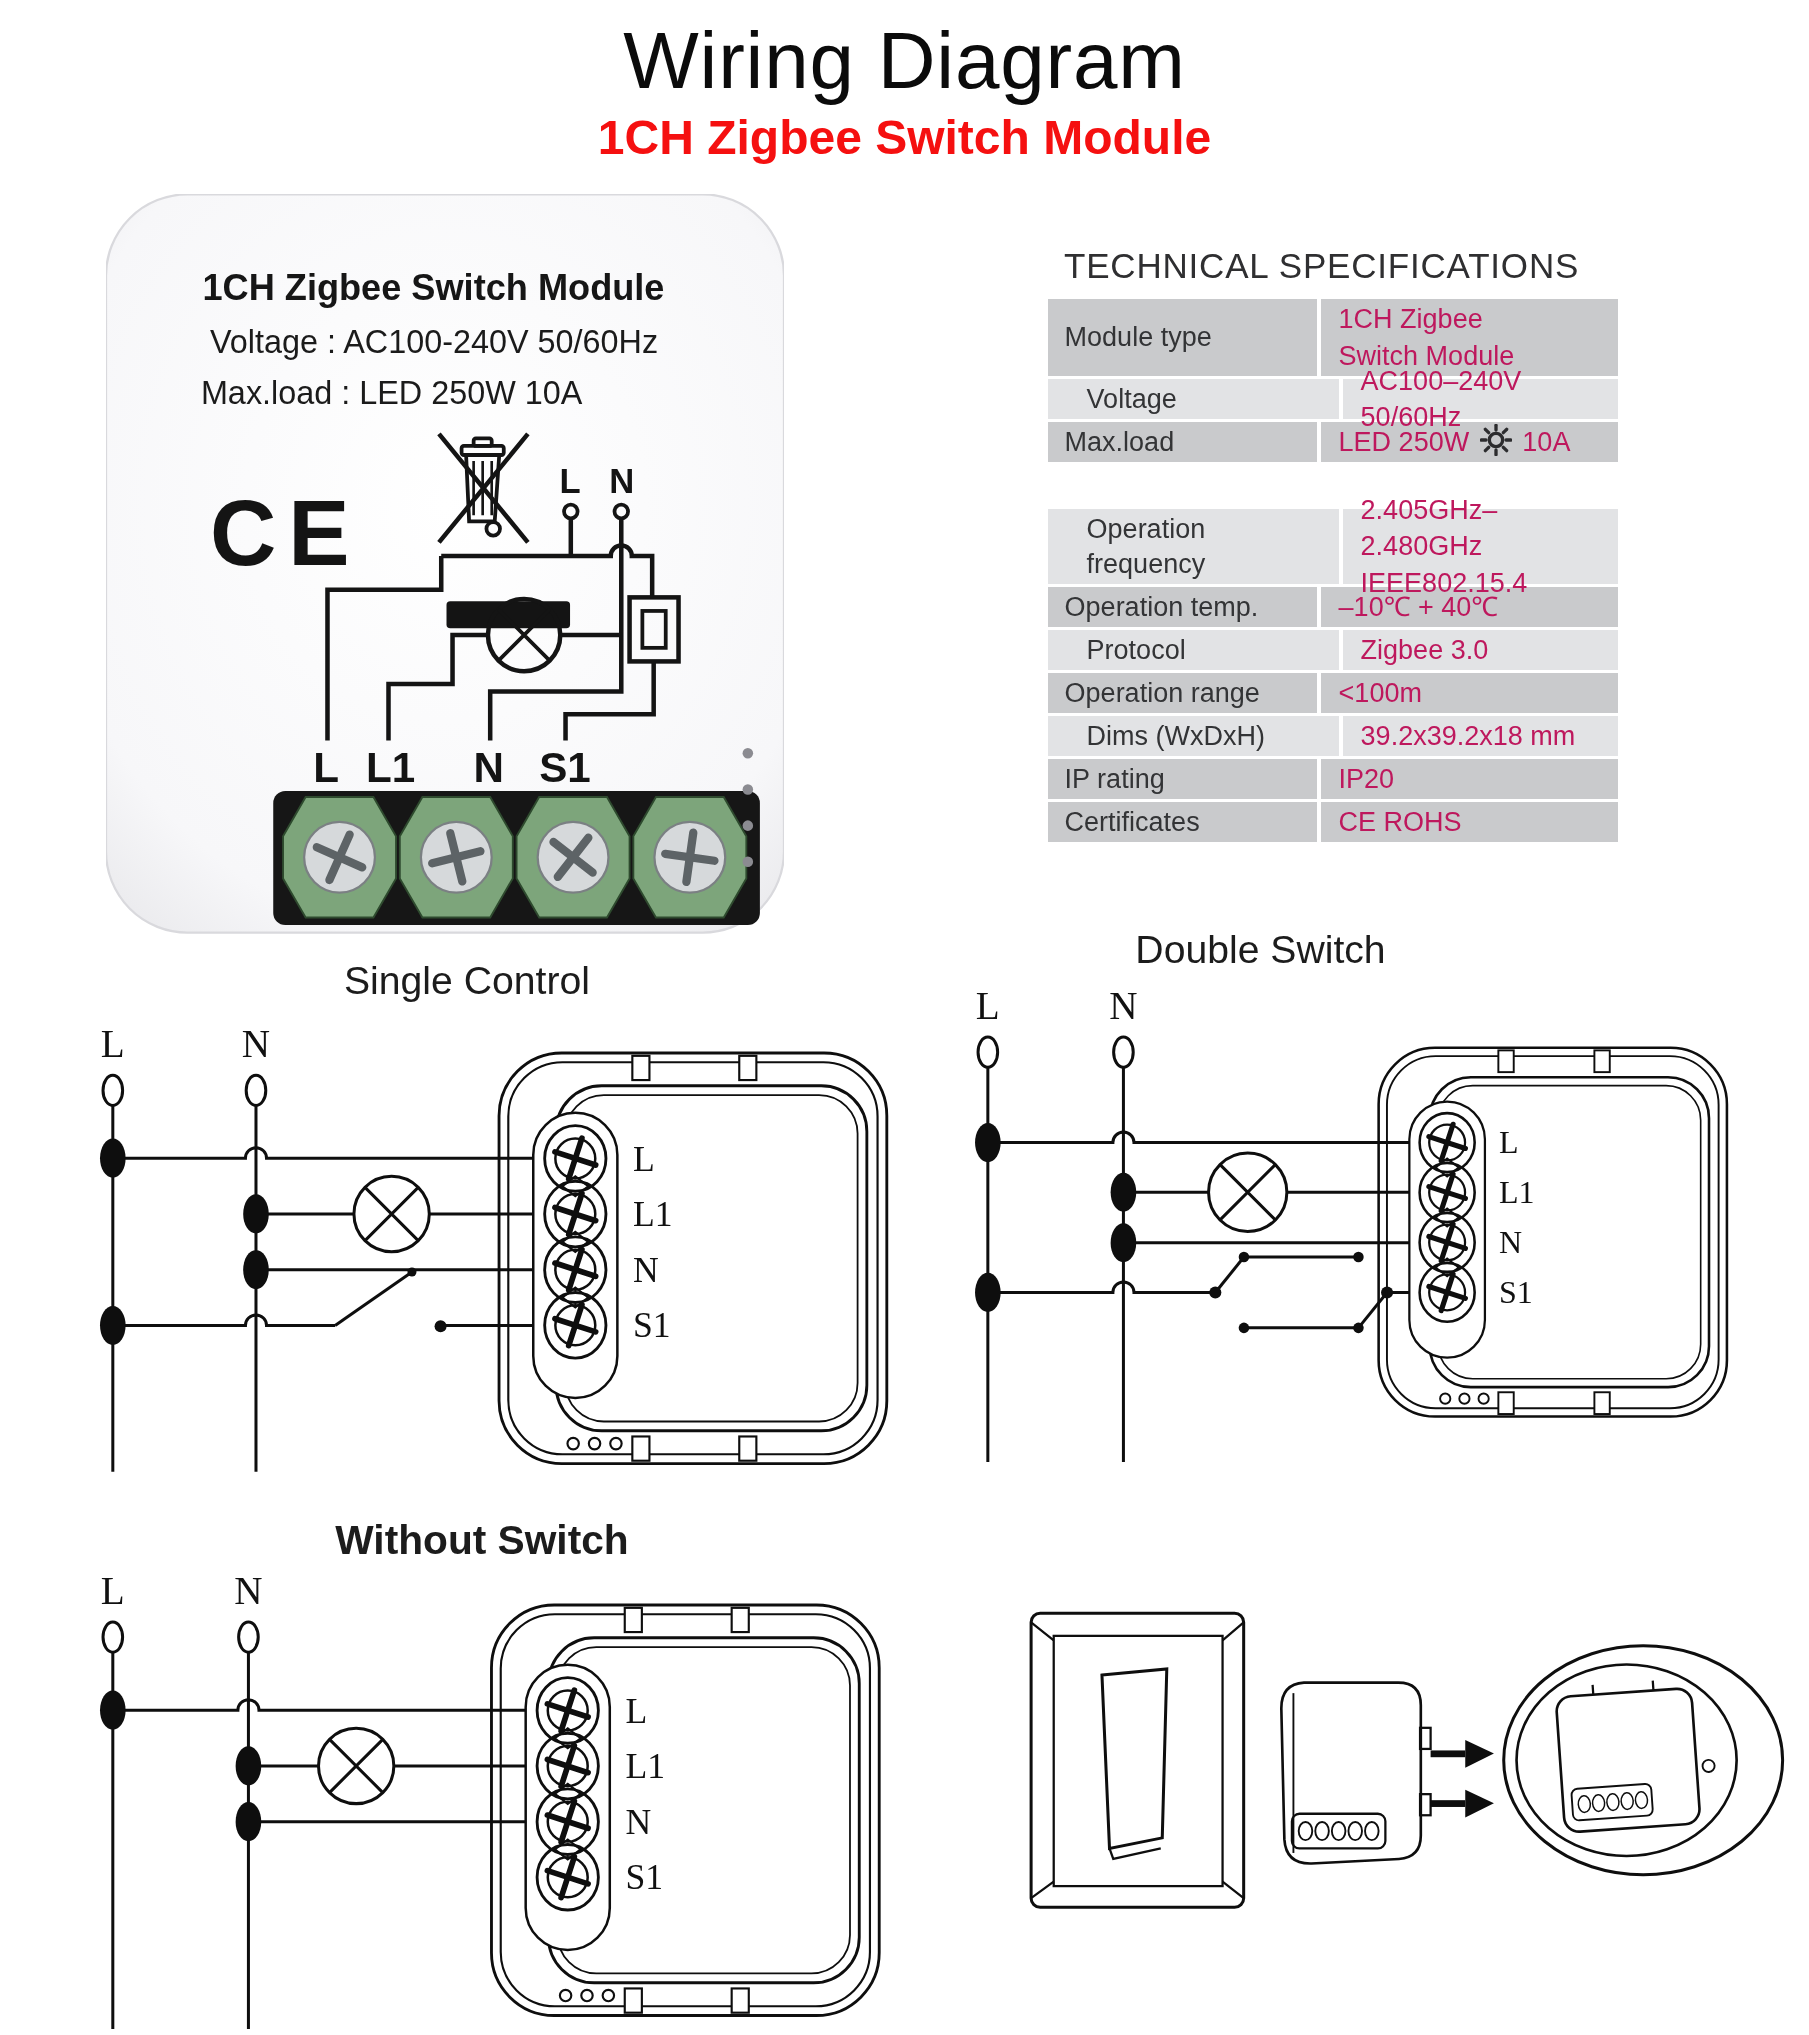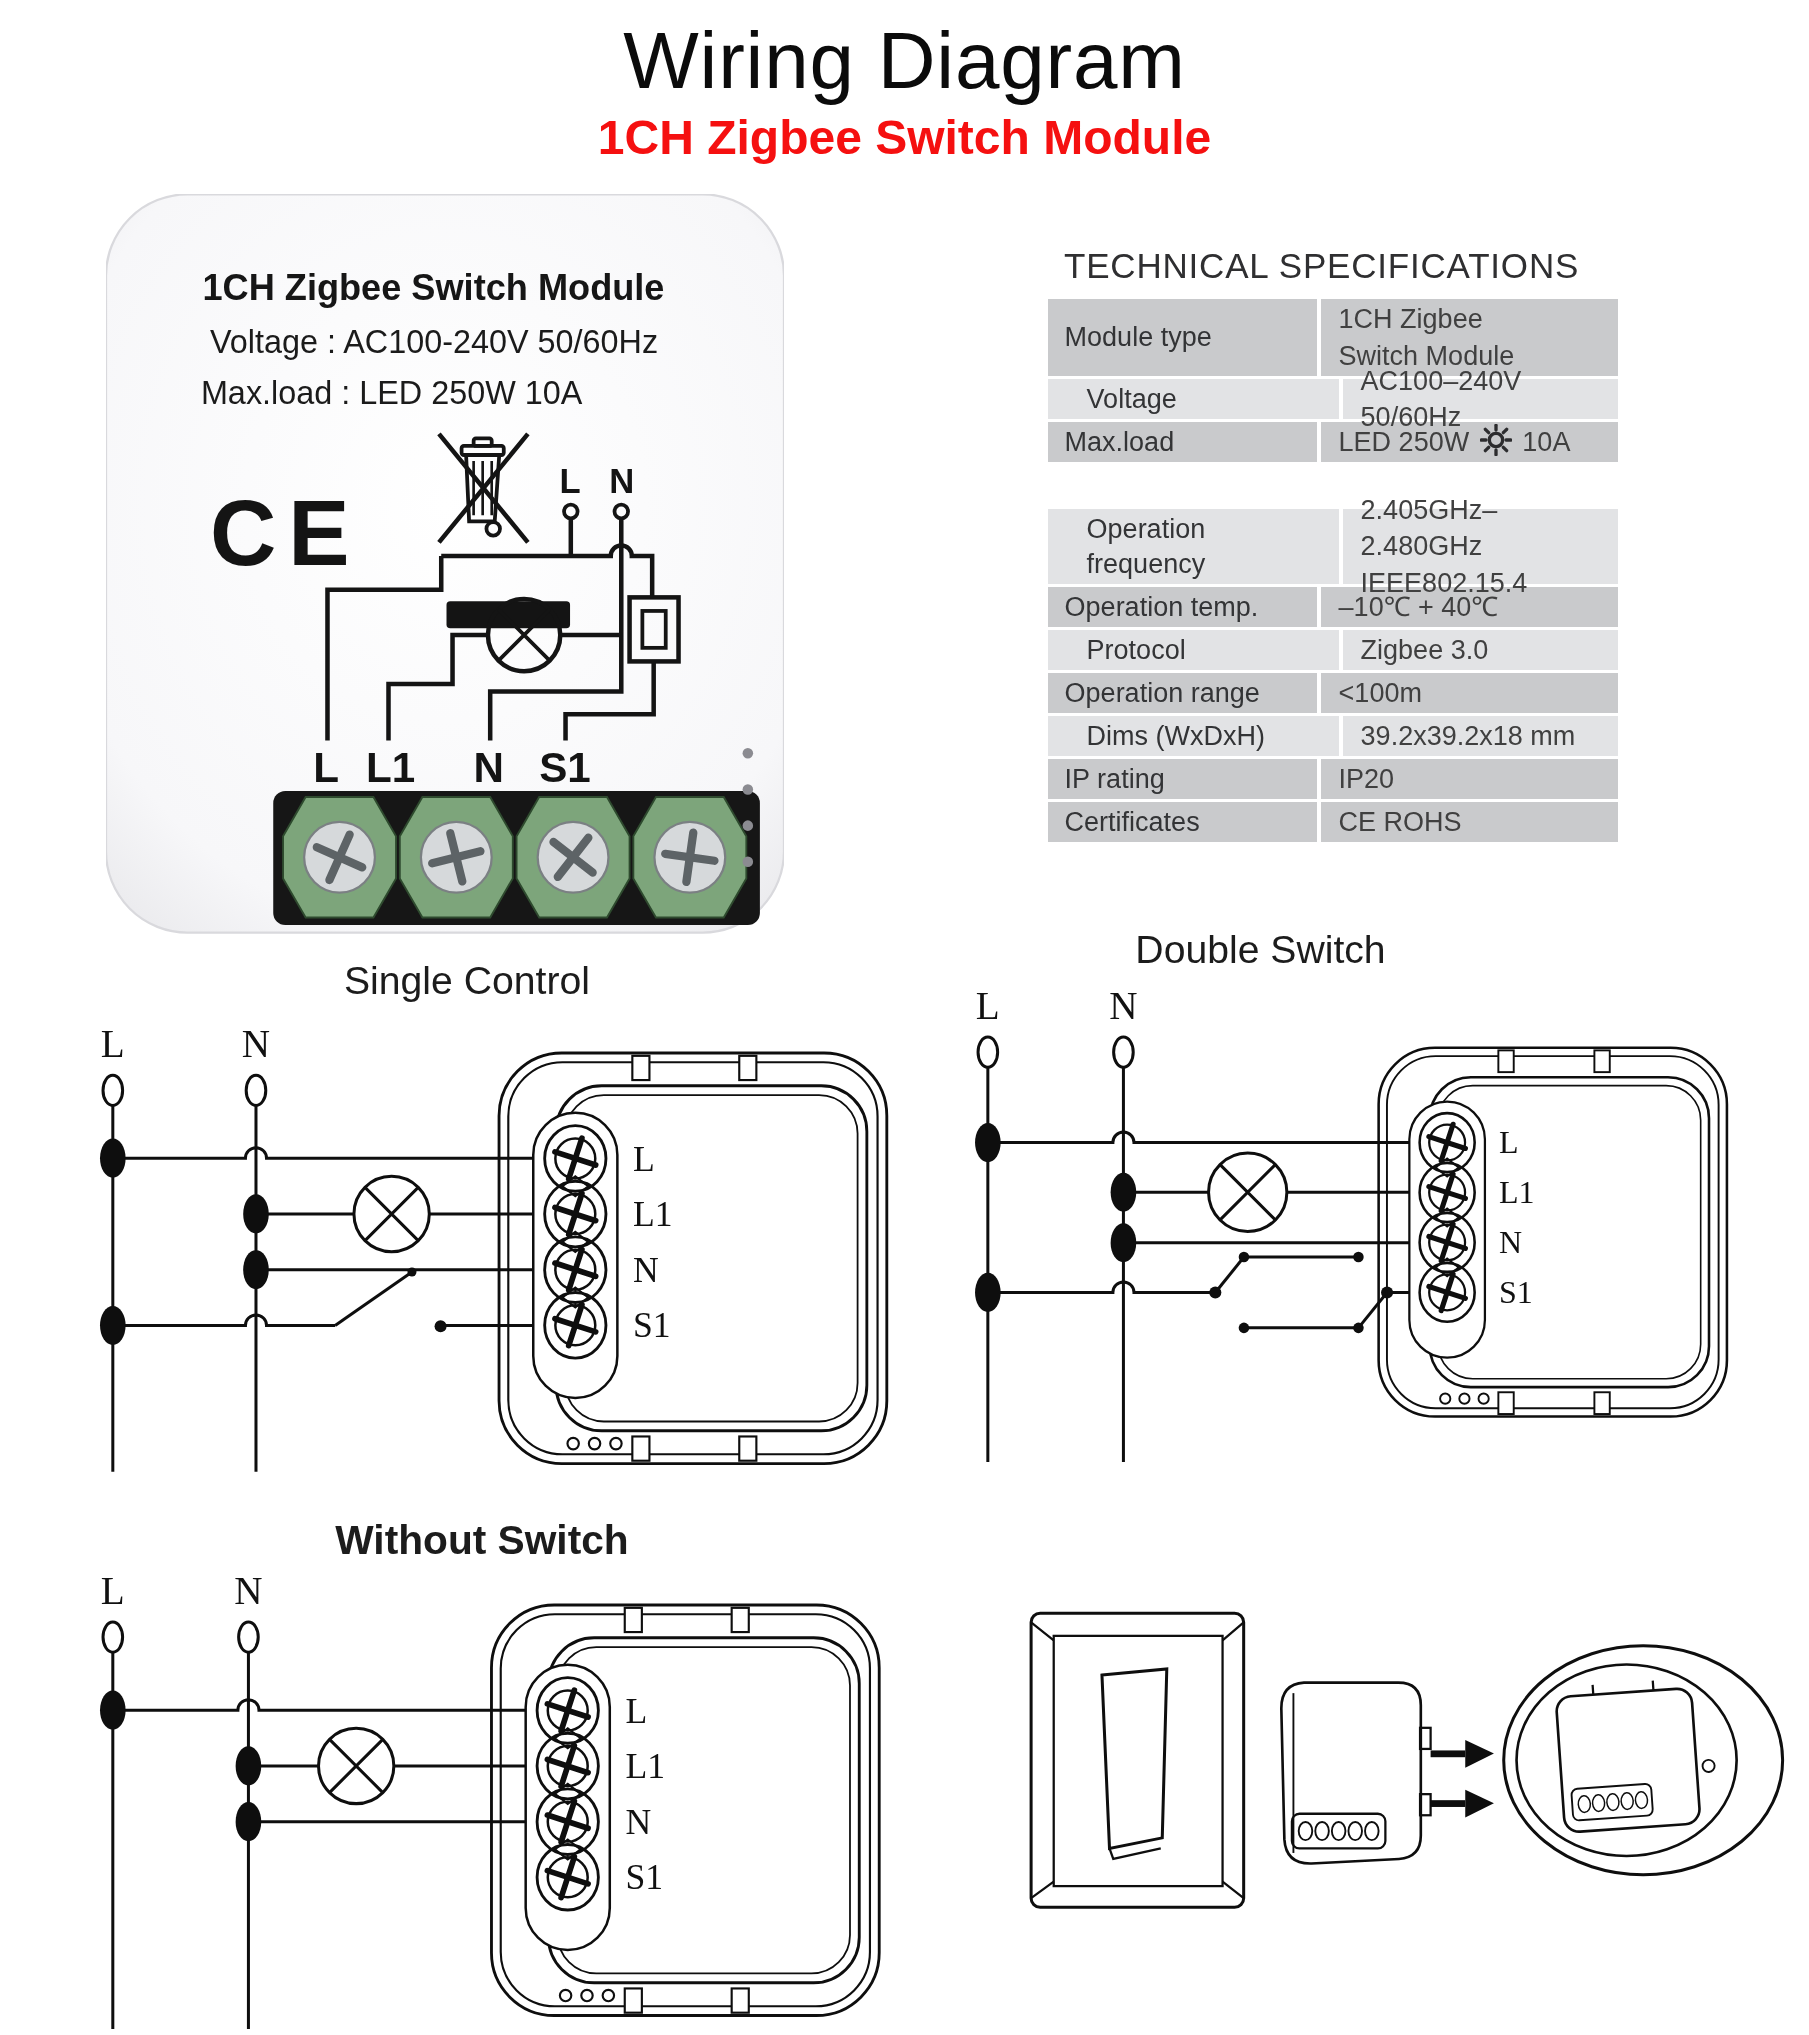--- a/index.html
+++ b/index.html
@@ -12,21 +12,21 @@
                  font-size:48px;font-weight:bold;color:#f51010;}
   .spec-heading{left:1052px;top:246px;font-size:35px;color:#2f2f31;letter-spacing:0.8px;margin-left:12px;}
   .spec-table{left:1048px;top:299px;width:570px;}
   .spec-row{display:flex;align-items:center;border-bottom:3px solid #ffffff;}
   .spec-row.dark{background:#c9cacc;}
   .spec-row.light{background:#e2e3e5;padding-left:22px;}
   .h1{height:77px;} .h2{height:40px;} .h3{height:75px;margin-top:44px;}
   .spec-label{width:252px;padding-left:16.6px;font-size:27px;color:#333436;
               white-space:pre-line;line-height:1.28;}
   .spec-value{flex:1;align-self:stretch;display:flex;align-items:center;
-              border-left:4.5px solid #ffffff;padding-left:18px;font-size:27px;color:#404040;
+              border-left:4.5px solid #ffffff;padding-left:18px;font-size:27px;color:#be185d;
               white-space:pre-line;line-height:1.35;}
   .loadrow{display:flex;align-items:flex-start;gap:10.6px;}
   .sun{width:32px;height:32px;flex:0 0 auto;}
   svg text{font-family:"Liberation Sans",sans-serif;}
   text.serif{font-family:"Liberation Serif",serif;}
 </style>
 </head>
 <body>
 
 <div class="page">

